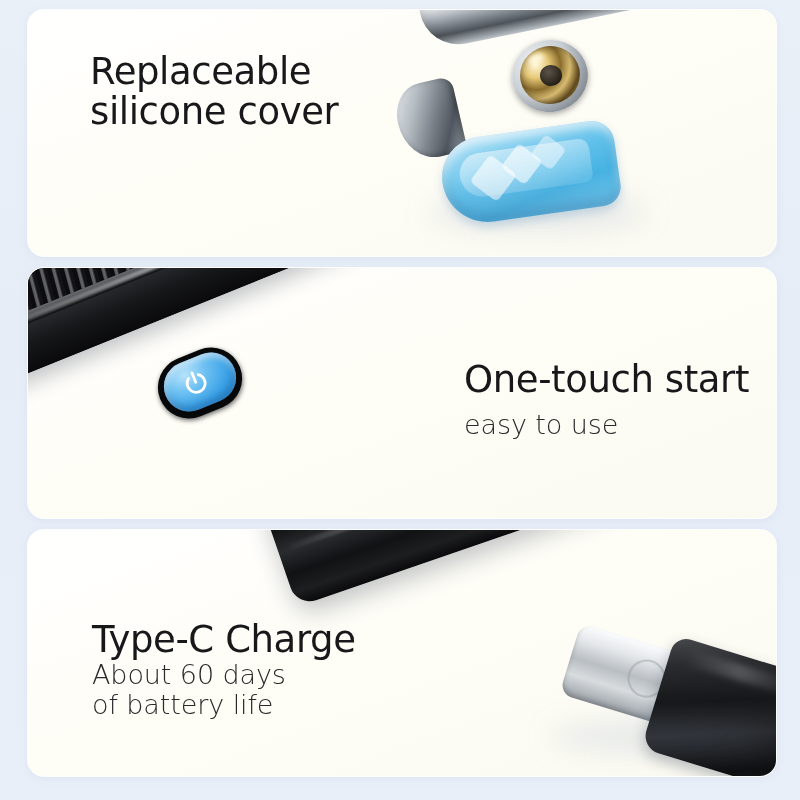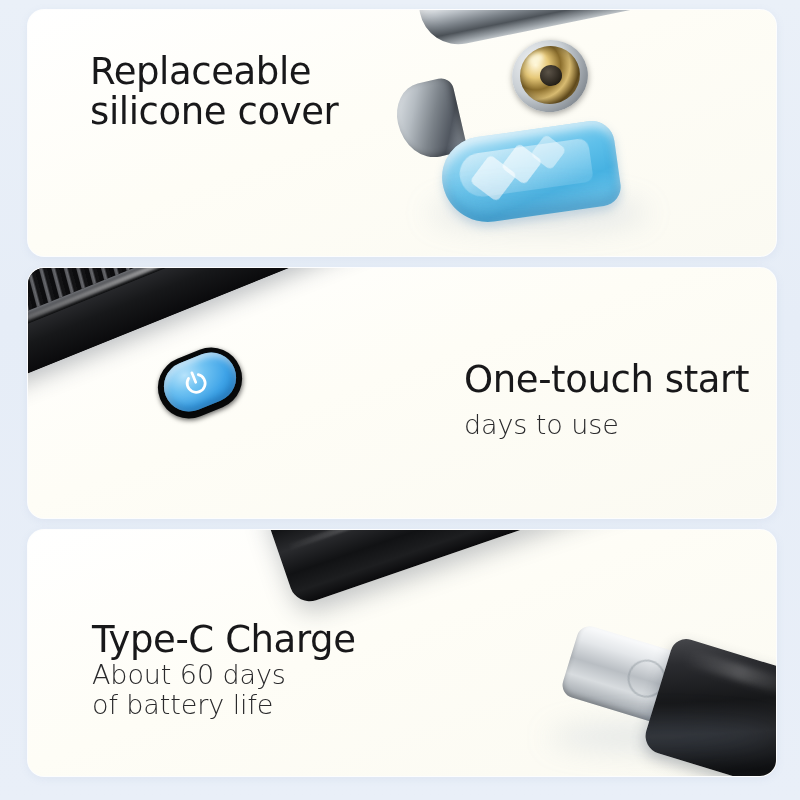--- a/index.html
+++ b/index.html
@@ -331,21 +331,21 @@
   <div class="pwr-btn" style="top:357px;"></div>
   <div class="pwr-glyph" style="top:368px;">
     <svg viewBox="0 0 24 24" width="30" height="30" fill="none" stroke="#ffffff" stroke-width="2.2" stroke-linecap="round">
       <path d="M7.8 6.4a7.2 7.2 0 1 0 8.4 0"></path>
       <line x1="12" y1="3.2" x2="12" y2="11.4"></line>
     </svg>
   </div>
 
   <div class="txt" id="txt-2">
     <div class="title">One-touch start</div>
-    <div class="subtitle">days to use</div>
+    <div class="subtitle">easy to use</div>
   </div>
 
   <div class="panel" id="panel-3">
     <div class="panel-bg-sheen"></div>
   </div>
 
   <div id="art-3" style="position:absolute; left:28px; top:530px; width:748px; height:246px; overflow:hidden; border-radius:16px; z-index:12;">
     <div class="soft-shadow" style="left:520px; top:192px; width:230px; height:30px;"></div>
 
     <div class="bar3" style="left:250px; top:-38px;">

